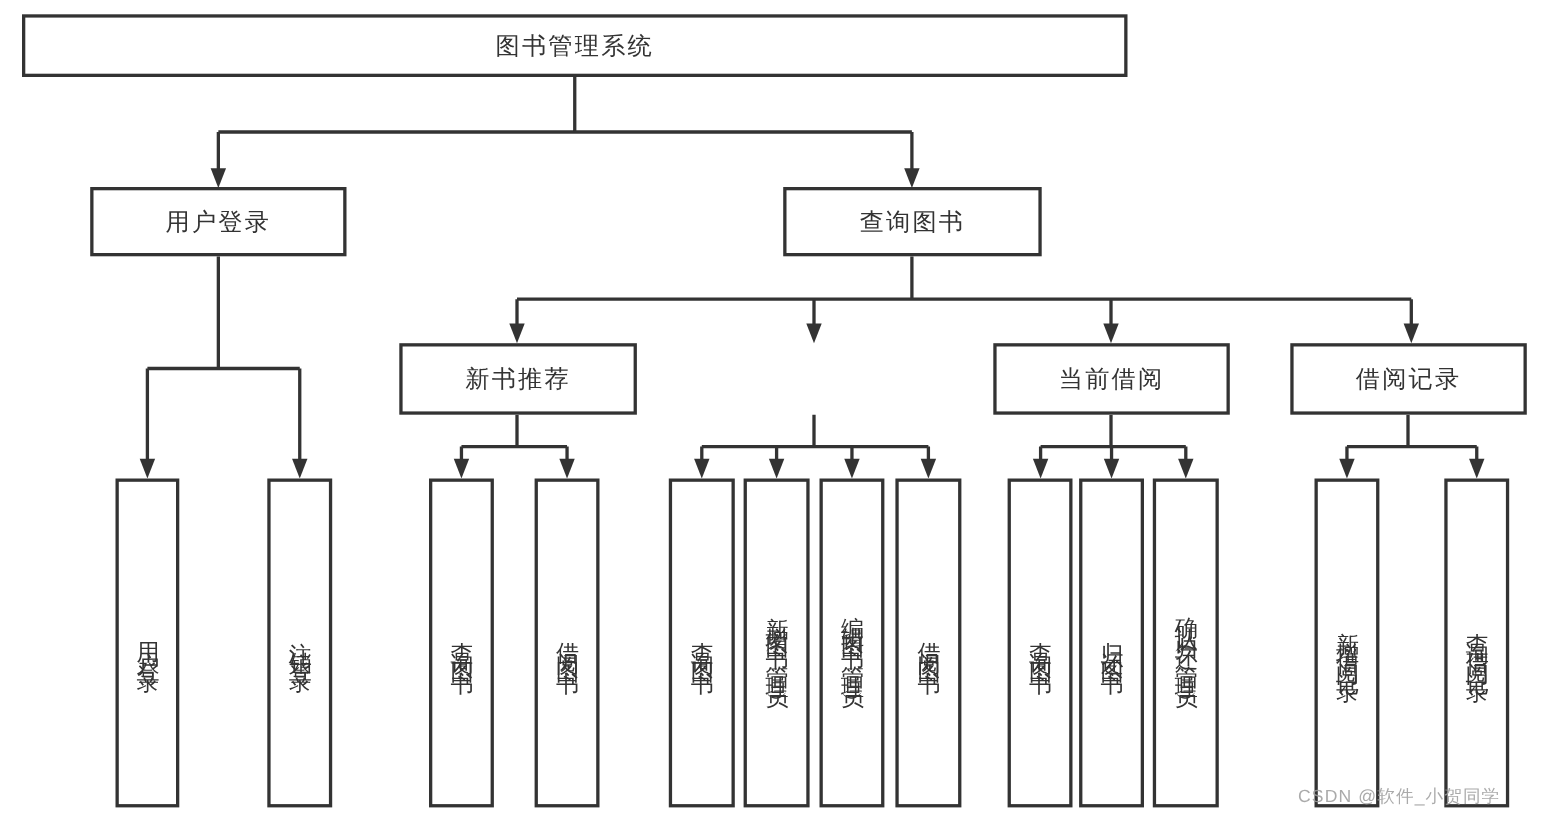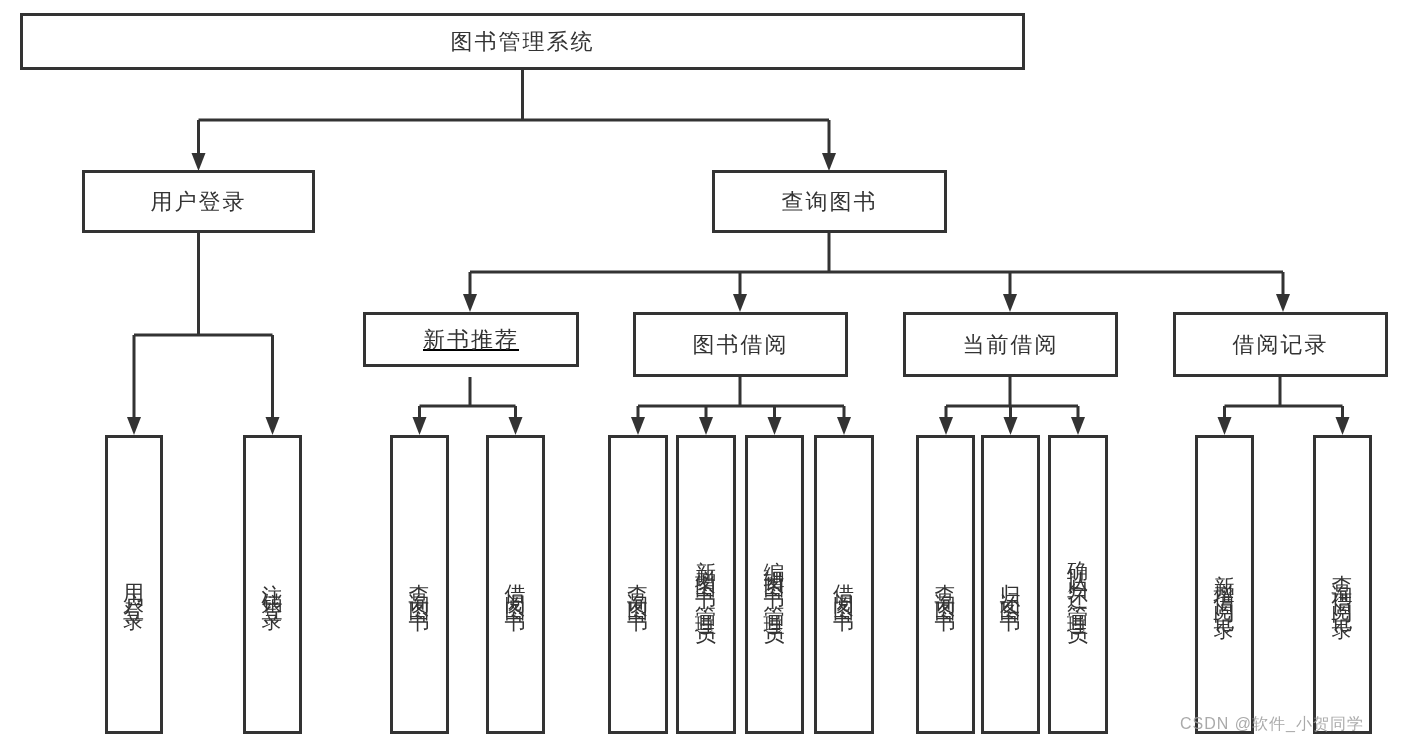--- a/index.html
+++ b/index.html
@@ -114,25 +114,22 @@
     <span class="hlbl">图书管理系统</span>
   </div>
 
   <div class="box" style="left:82px; top:170px; width:233px; height:63px;">
     <span class="hlbl">用户登录</span>
   </div>
   <div class="box" style="left:712px; top:170px; width:235px; height:63px;">
     <span class="hlbl">查询图书</span>
   </div>
 
-  <div class="box" style="left:363px; top:312px; width:216px; height:55px;text-decoration:underline;">
+  <div class="box" style="left:363px; top:312px; width:216px; height:65px;">
     <span class="hlbl">新书推荐</span>
-  </div>
-  <div class="box" style="left:633px; top:312px; width:215px; height:65px;">
-    <span class="hlbl">图书借阅</span>
   </div>
   <div class="box" style="left:903px; top:312px; width:215px; height:65px;">
     <span class="hlbl">当前借阅</span>
   </div>
   <div class="box" style="left:1173px; top:312px; width:215px; height:65px;">
     <span class="hlbl">借阅记录</span>
   </div>
 
   <div class="box" style="left:105px; top:435px; width:58px; height:299px;">
     <span class="vlbl">用户登录</span>

